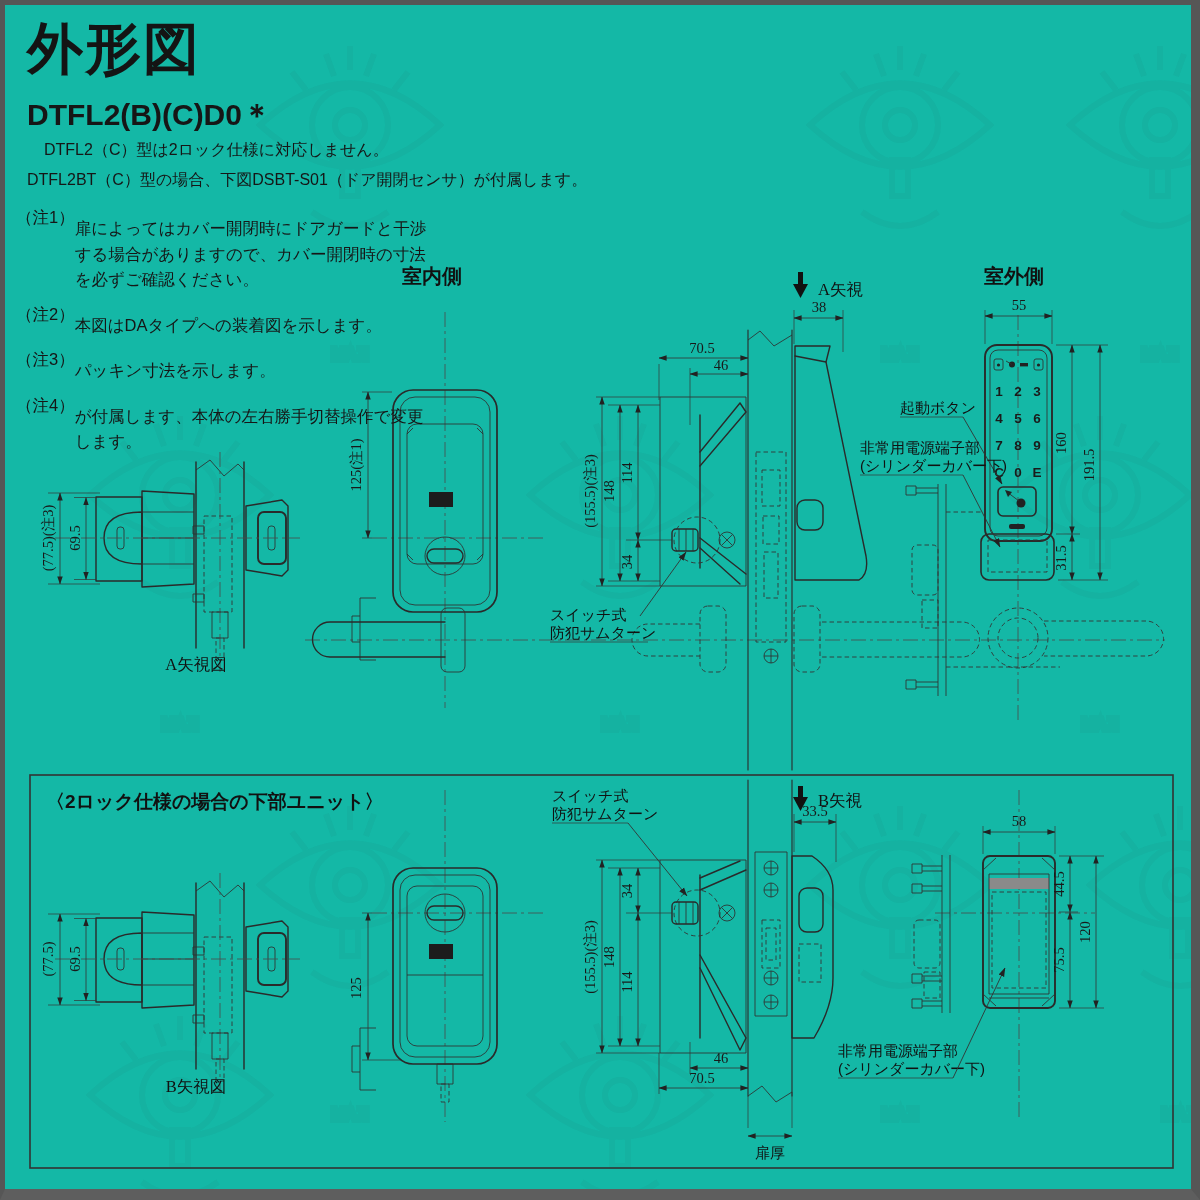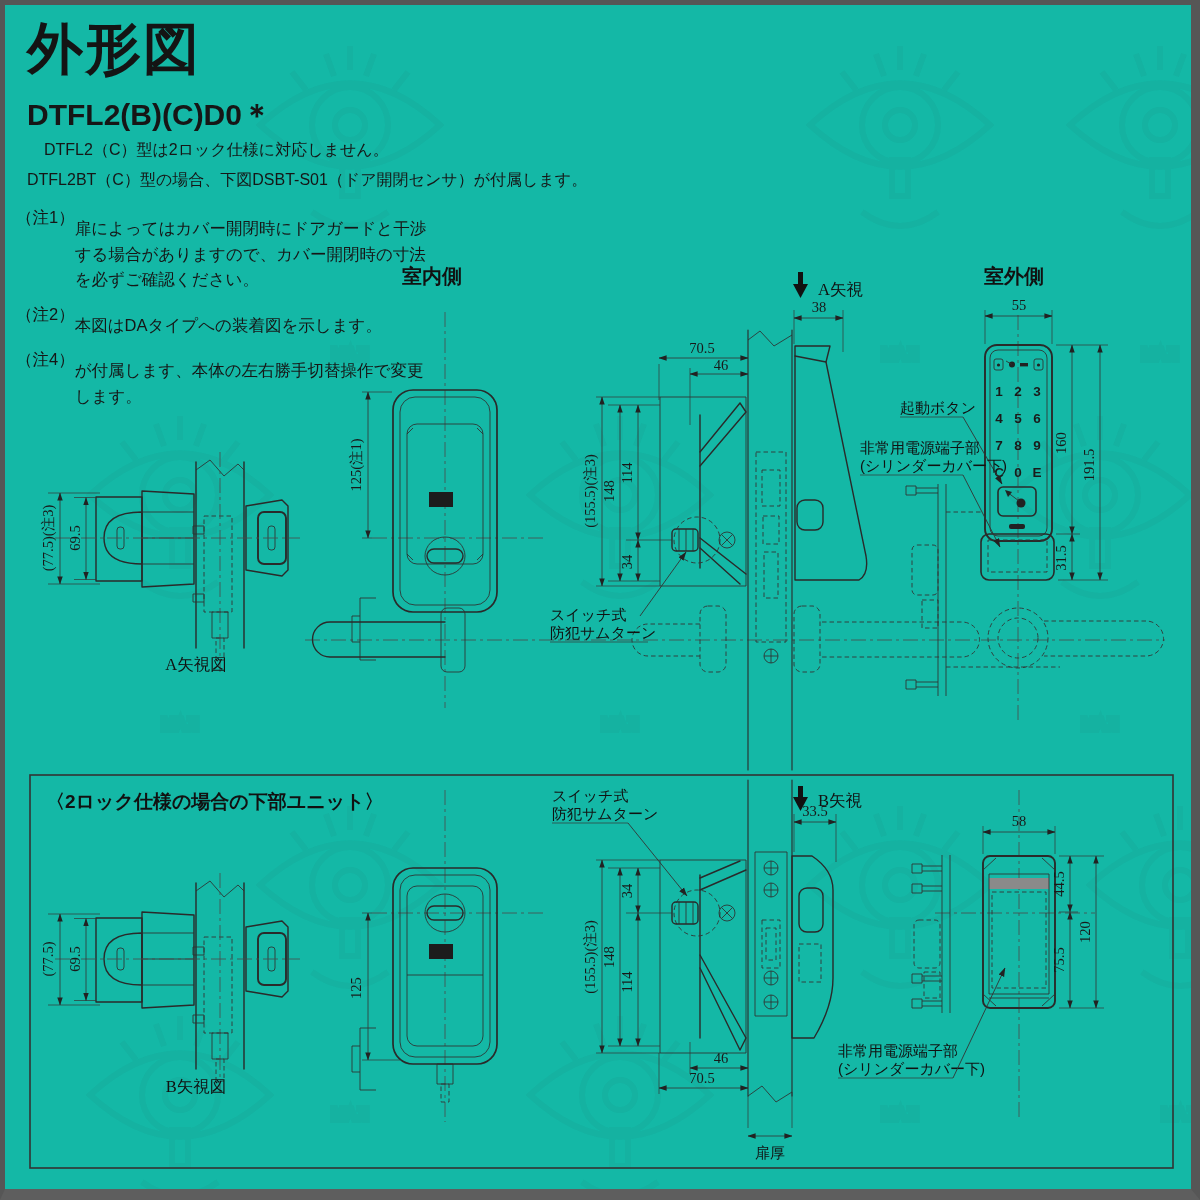--- a/index.html
+++ b/index.html
@@ -47,20 +47,24 @@
   <div class="notes">
     <div class="note">
       <span class="note-label">（注1）</span>
       <span class="note-text">扉によってはカバー開閉時にドアガードと干渉する場合がありますので、カバー開閉時の寸法を必ずご確認ください。</span>
     </div>
     <div class="note">
       <span class="note-label">（注2）</span>
       <span class="note-text">本図はDAタイプへの装着図を示します。</span>
     </div>
     <div class="note">
+      <span class="note-label">（注3）</span>
+      <span class="note-text">パッキン寸法を示します。</span>
+    </div>
+    <div class="note">
       <span class="note-label">（注4）</span>
       <span class="note-text">が付属します、本体の左右勝手切替操作で変更します。</span>
     </div>
   </div>
 
   <svg width="1200" height="1200" viewBox="0 0 1200 1200" style="position:absolute;left:0;top:0;">
     <defs>
       <marker id="ar" viewBox="0 0 10 10" refX="9.5" refY="5" markerWidth="10" markerHeight="10" orient="auto-start-reverse">
         <path d="M0,1.6 L10,5 L0,8.4 z" fill="#222"></path>
       </marker>

